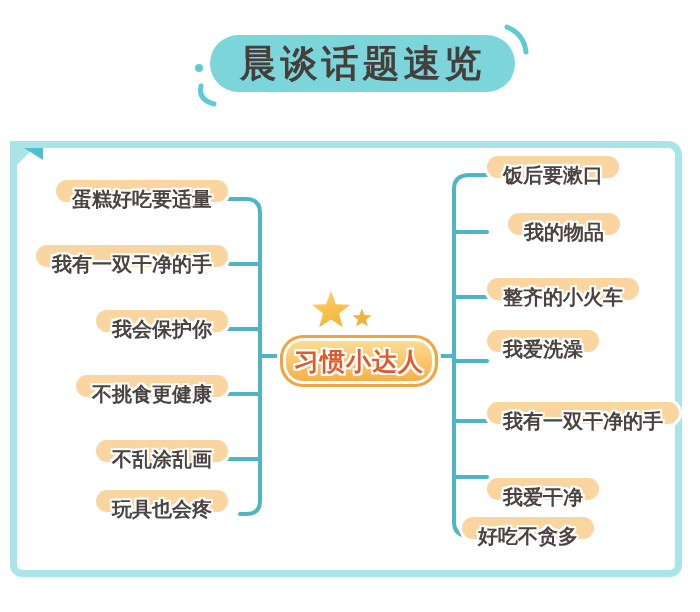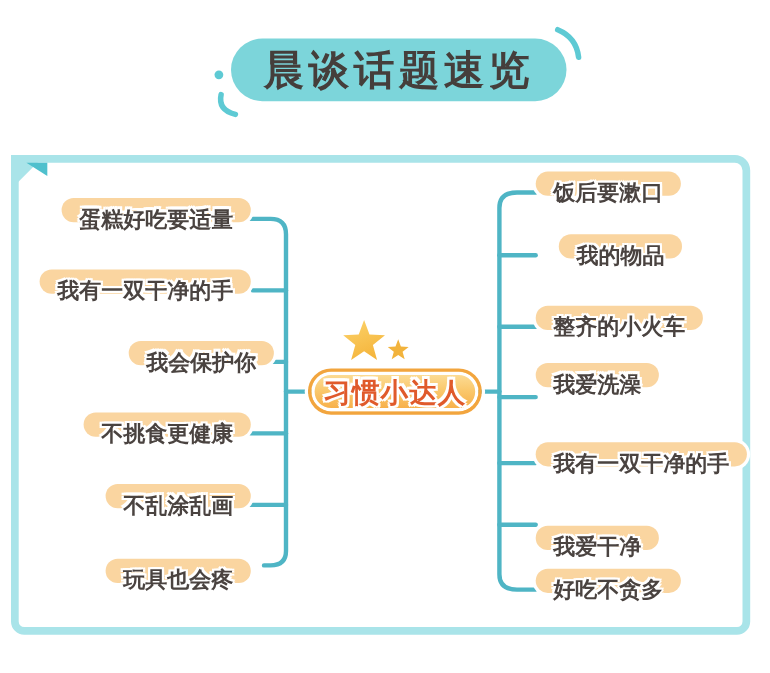--- a/index.html
+++ b/index.html
@@ -46,21 +46,21 @@
     background:var(--pill-bg);border-radius:20px;
     box-shadow:0 0 0 3px #fff;
     padding:0 16px;font-size:20px;font-weight:bold;color:var(--pill-text);
     white-space:nowrap;
     text-shadow:
       -2px -2px 0 #fff, 2px -2px 0 #fff, -2px 2px 0 #fff, 2px 2px 0 #fff,
       -2px 0 0 #fff, 2px 0 0 #fff, 0 -2px 0 #fff, 0 2px 0 #fff;
   }
   .pill.left{text-align:right;}
   #center-pill{
-    position:absolute;left:280px;top:335px;width:158px;height:42px;
+    position:absolute;left:280px;top:335px;width:158px;height:52px;
     box-sizing:border-box;
     border:3px solid var(--center-border);
     border-radius:23px;
     background:linear-gradient(to bottom,#FCDF9C 0%,#FAC96E 45%,#F7AC44 100%);
     box-shadow:0 0 0 3px #fff, inset 0 0 0 3px #fff;
     display:flex;align-items:center;justify-content:center;
   }
   #center-pill .txt{
     font-size:25px;font-weight:bold;color:var(--center-text);letter-spacing:1px;
   }
@@ -121,24 +121,24 @@
   <polygon points="20,1 24.9,14.2 39,14.8 28,23.6 31.8,37.2 20,29.4 8.2,37.2 12,23.6 1,14.8 15.1,14.2" fill="#F2B33C"></polygon>
 </svg>
 
 <div id="center-pill">
   <span class="txt halo">习惯小达人</span>
 </div>
 
 <div id="branches">
     <div class="pill left" style="top: 180px; right: 472px;">蛋糕好吃要适量</div>
     <div class="pill left" style="top: 245px; right: 472px;">我有一双干净的手</div>
-    <div class="pill left" style="top: 310px; right: 451px;">我会保护你</div>
+    <div class="pill left" style="top: 310px; right: 472px;">我会保护你</div>
     <div class="pill left" style="top: 375px; right: 472px;">不挑食更健康</div>
     <div class="pill left" style="top: 440px; right: 472px;">不乱涂乱画</div>
-    <div class="pill left" style="top: 508px; right: 472px;">玩具也会疼</div>
+    <div class="pill left" style="top: 490px; right: 472px;">玩具也会疼</div>
     <div class="pill right" style="top: 156px; left: 487px;">饭后要漱口</div>
     <div class="pill right" style="top: 213px; left: 508px;">我的物品</div>
     <div class="pill right" style="top: 278px; left: 487px;">整齐的小火车</div>
     <div class="pill right" style="top: 330px; left: 487px;">我爱洗澡</div>
     <div class="pill right" style="top: 402px; left: 487px;">我有一双干净的手</div>
     <div class="pill right" style="top: 458px; left: 487px; margin-top: 20px;">我爱干净</div>
-    <div class="pill right" style="top: 517px; left: 487px;">好吃不贪多</div>
+    <div class="pill right" style="top: 517px; left: 462px;">好吃不贪多</div>
   </div>
 
 </body></html>

